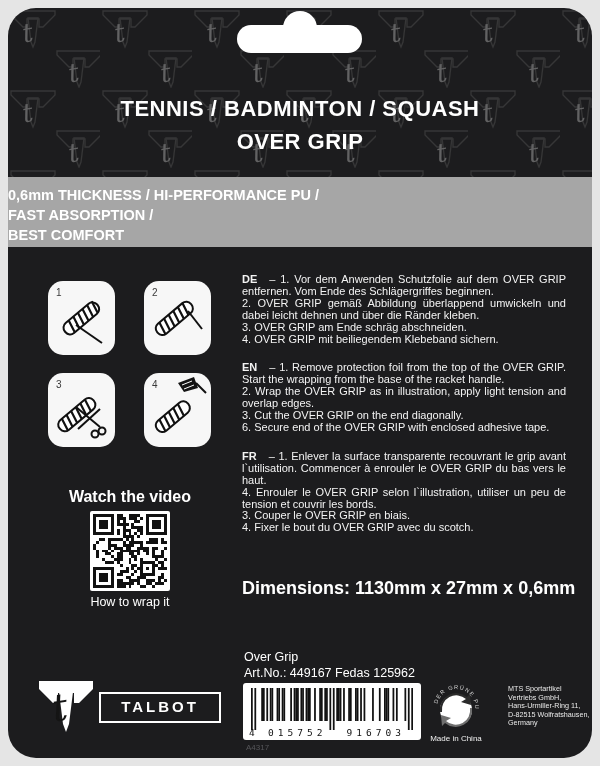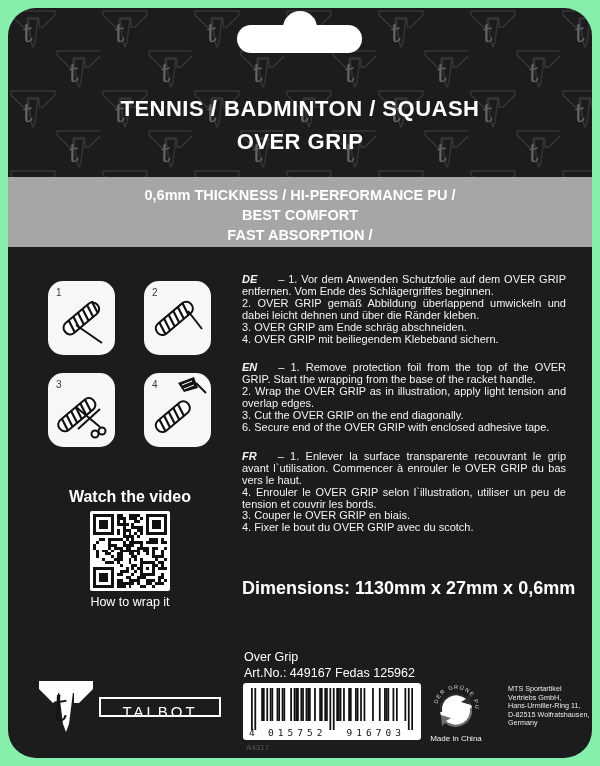--- a/index.html
+++ b/index.html
@@ -1,58 +1,58 @@
 <!DOCTYPE html>
 <html><head>
 <meta charset="utf-8">
 <style>
   html,body{margin:0;padding:0;background:#fff;}
-  .stage{position:relative;width:600px;height:766px;background:#86efac;overflow:hidden;
+  .stage{position:relative;width:600px;height:766px;background:#e5e5e5;overflow:hidden;
          font-family:"Liberation Sans",sans-serif;}
   .card{position:absolute;left:8px;top:8px;width:584px;height:750px;background:#1c1c1e;
         border-radius:28px;}
   .pattern-wrap{position:absolute;left:0;top:0;width:584px;height:170px;
         border-radius:28px 28px 0 0;overflow:hidden;}
   .pattern-wrap svg{display:block;}
   .title{position:absolute;left:0;top:88px;width:100%;text-align:center;color:#fff;
         font-weight:bold;}
   .title .l1{font-size:22px;letter-spacing:.5px;}
   .title .l2{font-size:22px;margin-top:7px;letter-spacing:.5px;}
   .banner{position:absolute;left:0;top:169px;width:100%;height:70px;background:#a6a6a6;
-        color:#fff;text-align:center;font-weight:bold;font-size:14.5px;line-height:20px;
+        color:#fff;text-align:left;font-weight:bold;font-size:14.5px;line-height:20px;
         padding-top:8px;box-sizing:border-box;}
   .steps{position:absolute;left:40px;top:273px;display:grid;
         grid-template-columns:67px 67px;grid-auto-rows:74px;column-gap:29px;row-gap:18px;}
   .step{background:#f7f7f7;border-radius:15px;position:relative;}
   .step .num{position:absolute;left:8px;top:6px;font-size:10px;color:#3a3a3a;z-index:2;}
   .step svg{position:absolute;left:0;top:0;width:100%;height:100%;}
   .instructions{position:absolute;left:234px;top:266px;width:324px;color:#f3f3f3;
         font-size:11px;line-height:11.9px;text-align:justify;}
   .lang{margin:0 0 17px 0;}
-  .lang-label{font-weight:bold;margin-right:21px;font-style:italic;}
+  .lang-label{font-weight:bold;margin-right:12px;}
   .item{display:block;}
   .video{position:absolute;left:60px;top:480px;width:124px;text-align:center;color:#fff;}
   .video .t{font-weight:bold;font-size:16px;}
   .video .qrbox{width:80px;height:80px;background:#fff;margin:5px auto 4px;border-radius:2px;
         padding:3px;box-sizing:border-box;}
   .video .qrbox svg{display:block;width:74px;height:74px;}
   .video .b{font-weight:normal;font-size:12.5px;}
   .dimensions{position:absolute;left:234px;top:570px;font-size:18px;font-weight:bold;color:#fff;}
   .product{position:absolute;left:236px;top:642px;font-size:12.5px;color:#fff;}
   .artno{position:absolute;left:236px;top:658px;font-size:12.5px;color:#fff;}
   .barcode{position:absolute;left:235px;top:675px;width:178px;height:57px;background:#fff;
         border-radius:3px;box-sizing:border-box;padding:5px 0 0 8px;}
   .bcd{position:absolute;left:6px;right:6px;bottom:2px;display:flex;font-size:9.5px;
         color:#111;font-family:"DejaVu Sans Mono",monospace;}
   .bcd .g1{width:9px;}
   .bcd .g{flex:1;text-align:center;letter-spacing:4px;}
   .printcode{position:absolute;left:238px;top:735px;font-size:8px;color:#56565a;}
   .brand{position:absolute;left:30px;top:672px;display:flex;align-items:center;gap:5px;}
   .brand-box{border:2px solid #fff;width:118px;}
-  .brand-top{height:16px;color:#fff;font-weight:normal;font-size:15px;letter-spacing:3px;
+  .brand-top{height:27px;color:#fff;font-weight:bold;font-size:15px;letter-spacing:3px;
         text-align:center;line-height:25px;}
   .brand-bottom{height:21px;background:#fff;color:#111;text-align:center;font-style:italic;
         font-family:"DejaVu Serif",serif;font-weight:bold;font-size:15px;line-height:20px;}
   .brand-bottom sup{font-size:7px;font-style:normal;}
   .greendot{position:absolute;left:420px;top:670px;width:56px;height:56px;}
   .madein{position:absolute;left:412px;top:726px;width:72px;text-align:center;
         font-size:8px;color:#f0f0f0;}
   .address{position:absolute;left:472px;top:677px;font-size:7.2px;line-height:8.6px;
         color:#e9e9e9;margin-left:28px;}
 </style>
@@ -83,22 +83,22 @@
       </svg>
     </div>
 
     <div class="title">
       <div class="l1">TENNIS / BADMINTON / SQUASH</div>
       <div class="l2">OVER GRIP</div>
     </div>
 
     <div class="banner">
       <div>0,6mm THICKNESS / HI-PERFORMANCE PU /</div>
+      <div>FAST ABSORPTION /</div>
       <div>BEST COMFORT</div>
-      <div>FAST ABSORPTION /</div>
     </div>
 
     <div class="steps">
       <div class="step">
         <span class="num">1</span>
         <svg viewBox="0 0 67 74">
           <g transform="rotate(-40 33 37)" stroke="#111" fill="#fff" stroke-width="2">
             <rect x="12" y="31" width="42" height="13" rx="6"></rect>
             <path d="M22,31 l-3,13 M28,31 l-3,13 M34,31 l-3,13 M40,31 l-3,13 M46,31 l-3,13 M52,31 l-3,13" fill="none" stroke-width="2.2"></path>
           </g>

